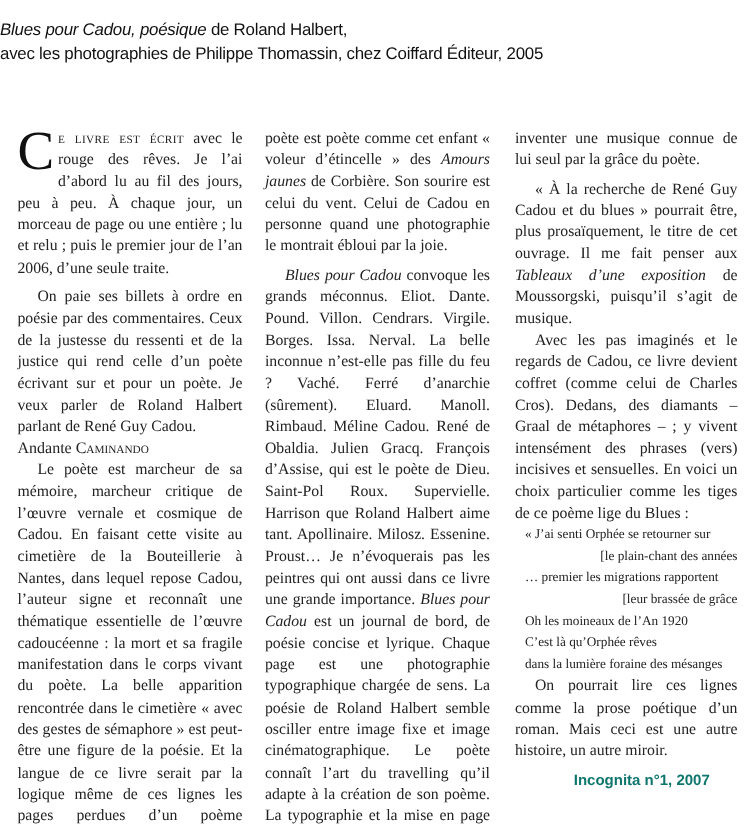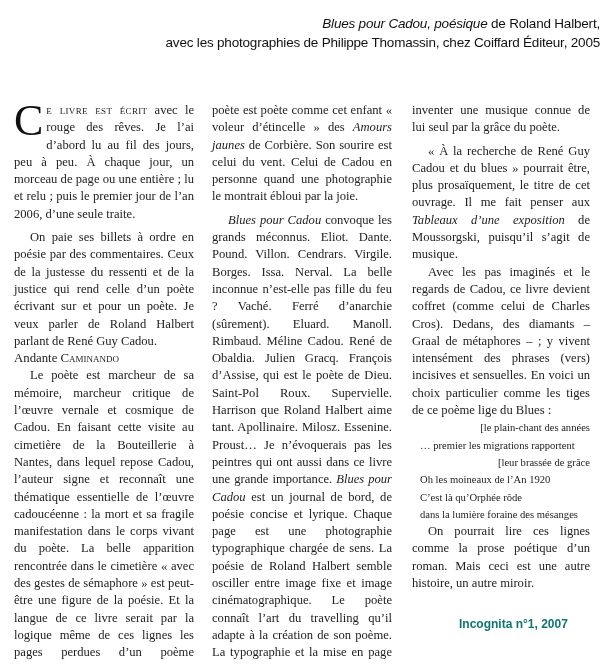--- a/index.html
+++ b/index.html
@@ -2,21 +2,21 @@
 <html><head>
 <meta charset="utf-8">
 <style>
   html, body { margin: 0; padding: 0; }
   body {
     width: 600px; height: 665px; overflow: hidden;
     background: #ffffff; color: #1a1a1a;
     font-family: "Liberation Serif", "DejaVu Serif", serif;
     position: relative;
   }
-  .header { position: absolute; left: 0; top: 14px; width: 600px; text-align: right; }
+  .header { position: absolute; left: 0; top: 14px; width: 600px; text-align: left; }
   .title-line {
     font-family: "Liberation Sans", "DejaVu Sans", sans-serif;
     font-size: 13.5px; line-height: 19px; color: #111; letter-spacing: -0.2px;
   }
   .title-line i { font-style: italic; }
   .byline {
     margin-top: 13px; font-size: 8.5px; font-style: italic; font-weight: bold;
     font-family: "Liberation Serif", serif; color: #222;
   }
   .byline .sc { font-variant: small-caps; }
@@ -86,25 +86,26 @@
   </p>
 </div>
 
 <div class="col col3">
   <p class="noindent">inventer une musique connue de lui seul par la grâce du poète.</p>
   <p class="gap">
     <span>« À la recherche de René Guy Cadou et du blues » pourrait être, plus prosaïquement, le titre de cet ouvrage. Il me fait penser aux </span><i>Tableaux d’une exposition</i><span> de Moussorgski, puisqu’il s’agit de musique.</span>
   </p>
   <p>Avec les pas imaginés et le regards de Cadou, ce livre devient coffret (comme celui de Charles Cros). Dedans, des diamants – Graal de métaphores – ; y vivent intensément des phrases (vers) incisives et sensuelles. En voici un choix particulier comme les tiges de ce poème lige du Blues :</p>
   <div class="poem">
+    <span class="l in0">« J’ai senti Orphée se retourner sur</span>
     <span class="l right">[le plain-chant des années</span>
     <span class="l in0">… premier les migrations rapportent</span>
     <span class="l right">[leur brassée de grâce</span>
     <span class="l in0">Oh les moineaux de l’An 1920</span>
-    <span class="l in0">C’est là qu’Orphée rôde</span>
+    <span class="l in0">C’est là qu’Orphée rêves</span>
     <span class="l in0">dans la lumière foraine des mésanges</span>
   </div>
   <p>On pourrait lire ces lignes comme la prose poétique d’un roman. Mais ceci est une autre histoire, un autre miroir.</p>
 </div>
 
 <div class="footer">
   <div>Incognita n°1, 2007</div>
 </div>
 
 </body></html>

